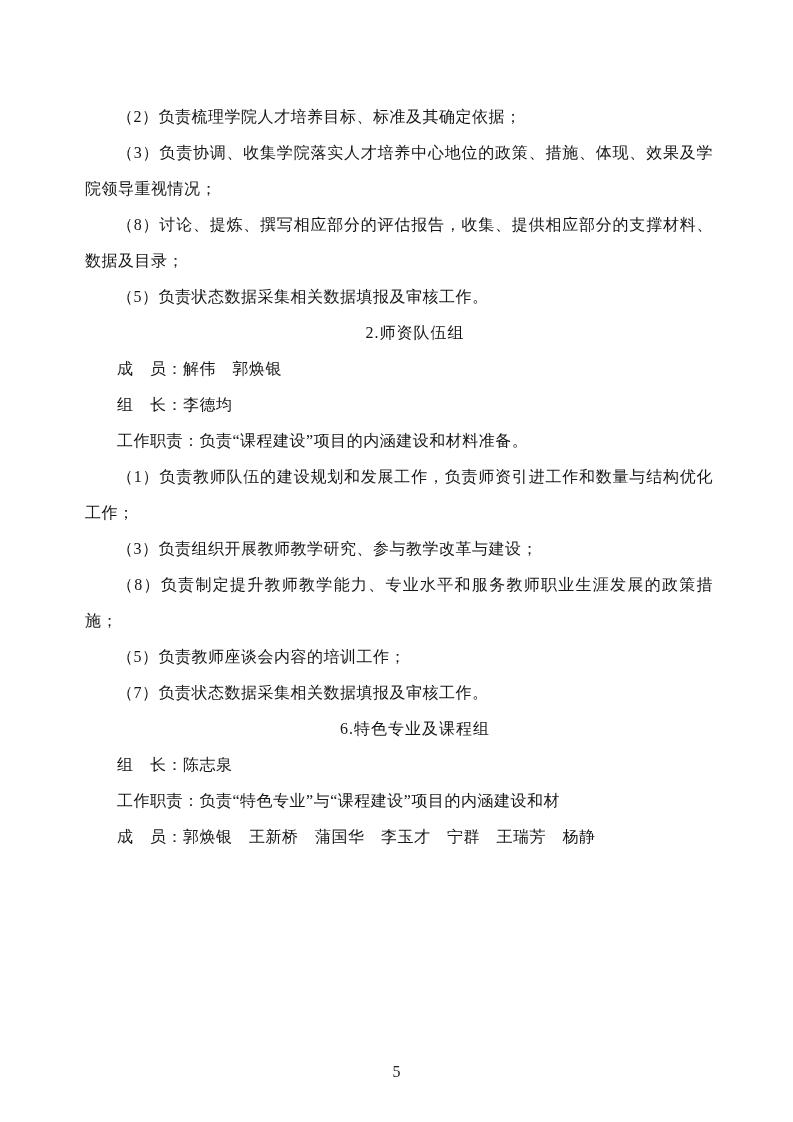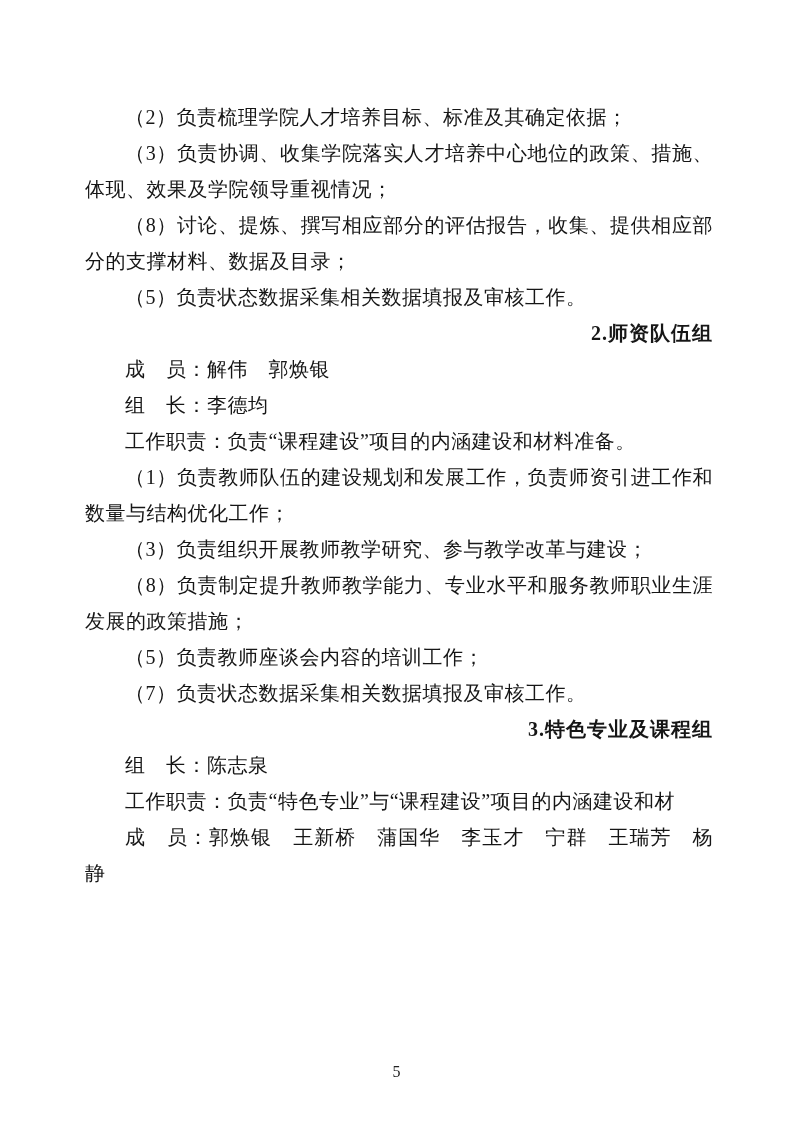--- a/index.html
+++ b/index.html
@@ -13,30 +13,30 @@
     font-family: "Liberation Serif", "DejaVu Serif", serif;
     color: #161616;
   }
   .content {
     position: absolute;
     top: 99px;
     left: 85px;
     width: 628px;
   }
   .content p {
-    font-size: 20px;
+    font-size: 16px;
     line-height: 36px;
     text-align: justify;
     text-indent: 2em;
     font-weight: normal;
     letter-spacing: 0.5px;
   }
   .content p.heading {
-    font-weight: bold;
-    text-align: right;
+    font-weight: normal;
+    text-align: center;
     letter-spacing: 1px;
   }
   .page-number {
     position: absolute;
     top: 1062px;
     left: 0;
     width: 100%;
     text-align: center;
     font-size: 16px;
     line-height: 20px;
@@ -54,19 +54,19 @@
       <p class="body">（5）负责状态数据采集相关数据填报及审核工作。</p>
       <p class="heading">2.师资队伍组</p>
       <p class="body">成　员：解伟　郭焕银</p>
       <p class="body">组　长：李德均</p>
       <p class="body">工作职责：负责“课程建设”项目的内涵建设和材料准备。</p>
       <p class="body">（1）负责教师队伍的建设规划和发展工作，负责师资引进工作和数量与结构优化工作；</p>
       <p class="body">（3）负责组织开展教师教学研究、参与教学改革与建设；</p>
       <p class="body">（8）负责制定提升教师教学能力、专业水平和服务教师职业生涯发展的政策措施；</p>
       <p class="body">（5）负责教师座谈会内容的培训工作；</p>
       <p class="body">（7）负责状态数据采集相关数据填报及审核工作。</p>
-      <p class="heading">3.特色专业及课程组</p>
+      <p class="heading">6.特色专业及课程组</p>
       <p class="body">组　长：陈志泉</p>
       <p class="body">工作职责：负责“特色专业”与“课程建设”项目的内涵建设和材</p>
       <p class="body">成　员：郭焕银　王新桥　蒲国华　李玉才　宁群　王瑞芳　杨静</p>
     </div>
   <div class="page-number">5</div>
 </div>
 
 </body></html>

